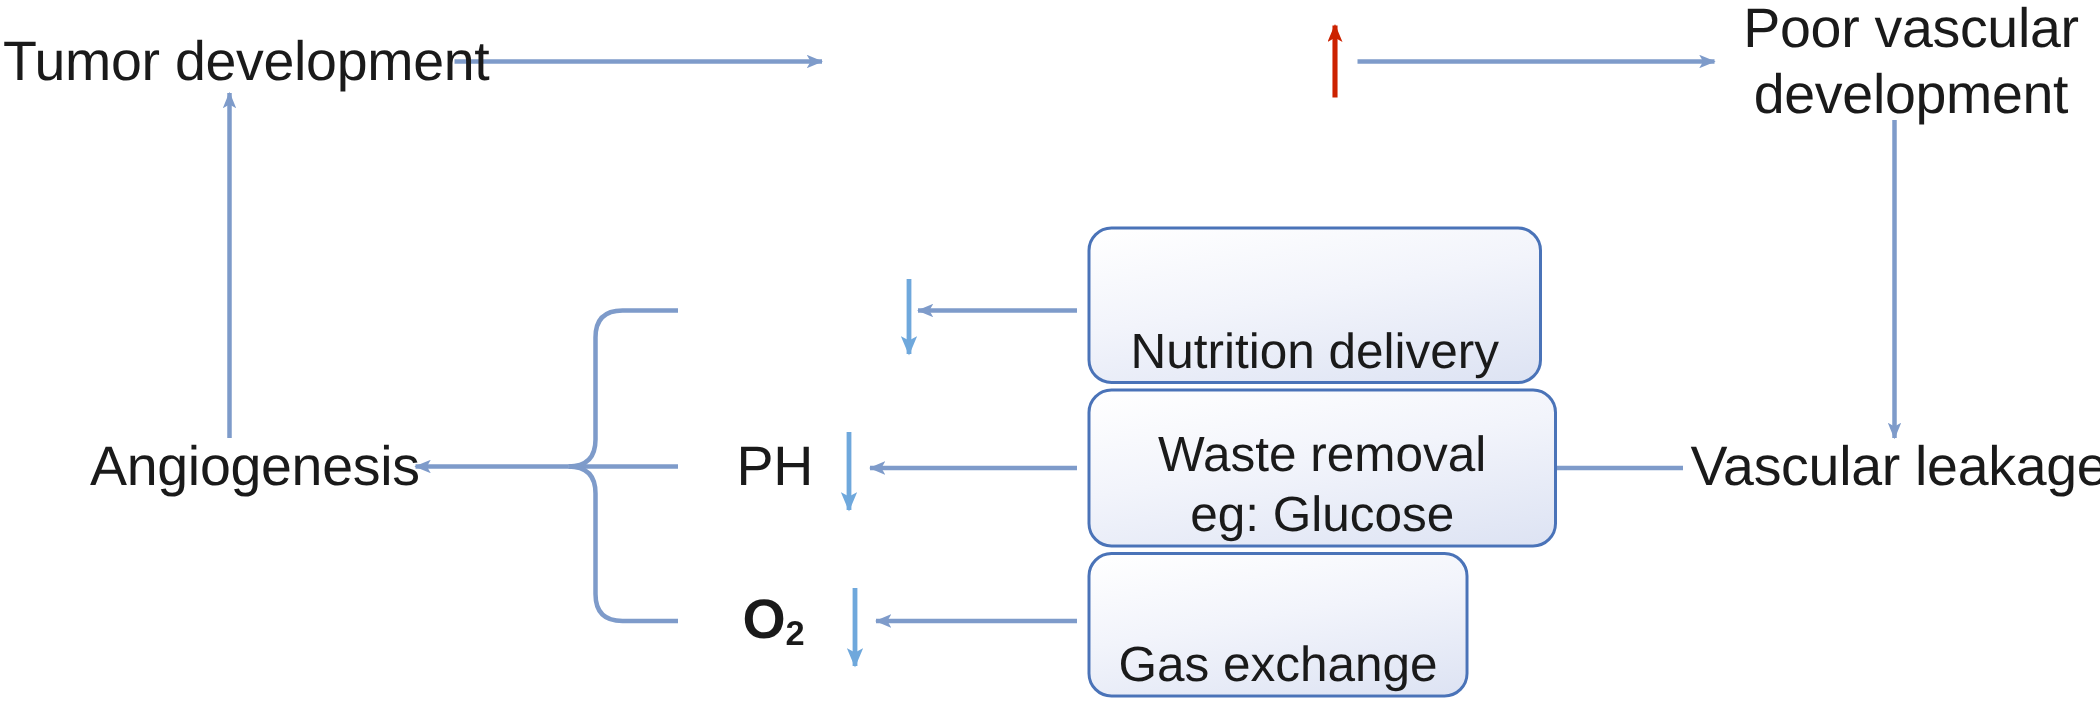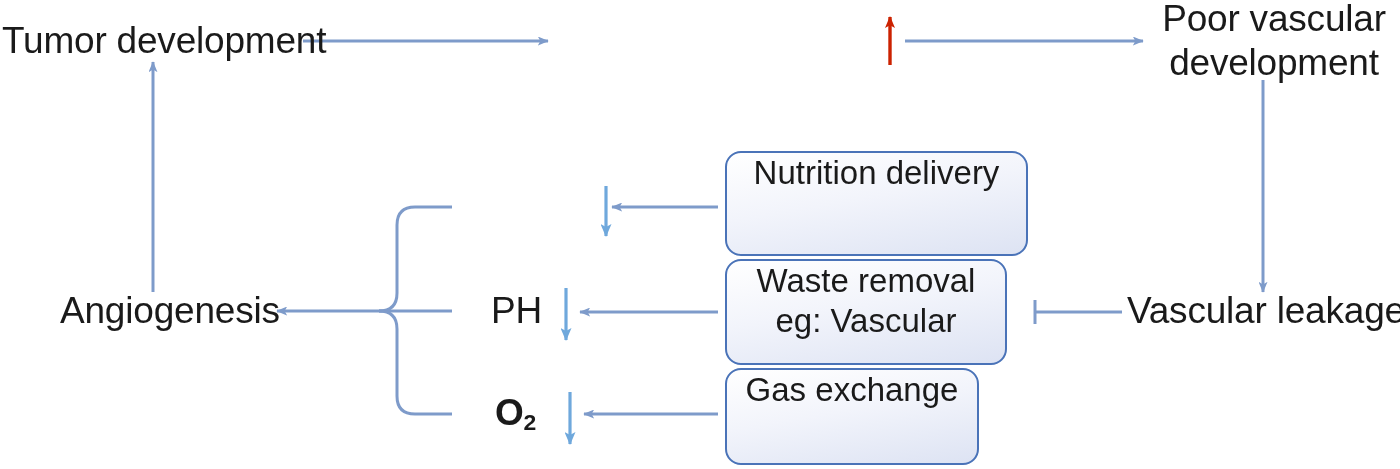--- a/index.html
+++ b/index.html
@@ -38,21 +38,21 @@
   .node-label.center {
     text-align: center;
   }
   .proc-box {
     position: absolute;
     border: 2.2px solid #4a73b8;
     border-radius: 16px;
     background: linear-gradient(170deg, #ffffff 0%, #f2f4fb 45%, #dde3f3 100%);
     box-sizing: border-box;
     display: flex;
-    align-items: flex-start;
+    align-items: flex-end;
     justify-content: center;
   }
   .proc-box-text {
     font-size: 33px;
     line-height: 40px;
     text-align: center;
     color: #1a1a1a;
     white-space: pre-line;
   }
   sub {
@@ -123,21 +123,21 @@
 
 
   <div class="node-label" style="left:491px; top:289px;">PH</div>
 
   <div class="node-label" style="left:495px; top:391px;font-weight:bold;"><span>O</span><sub>2</sub></div>
 
   <div class="proc-box" style="left:725px; top:151px; width:303px; height:105px;">
     <div class="proc-box-text"><span>Nutrition delivery</span><br></div>
   </div>
 
-  <div class="proc-box" style="left:725px; top:259px; width:282px; height:106px;">
-    <div class="proc-box-text"><span>Waste removal</span><br><span>eg: Vascular</span></div>
+  <div class="proc-box" style="left:725px; top:259px; width:313px; height:106px;">
+    <div class="proc-box-text"><span>Waste removal</span><br><span>eg: Glucose</span></div>
   </div>
 
   <div class="proc-box" style="left:725px; top:368px; width:254px; height:97px;">
     <div class="proc-box-text"><span>Gas exchange</span></div>
   </div>
 
 </div>
 
 </body></html>

